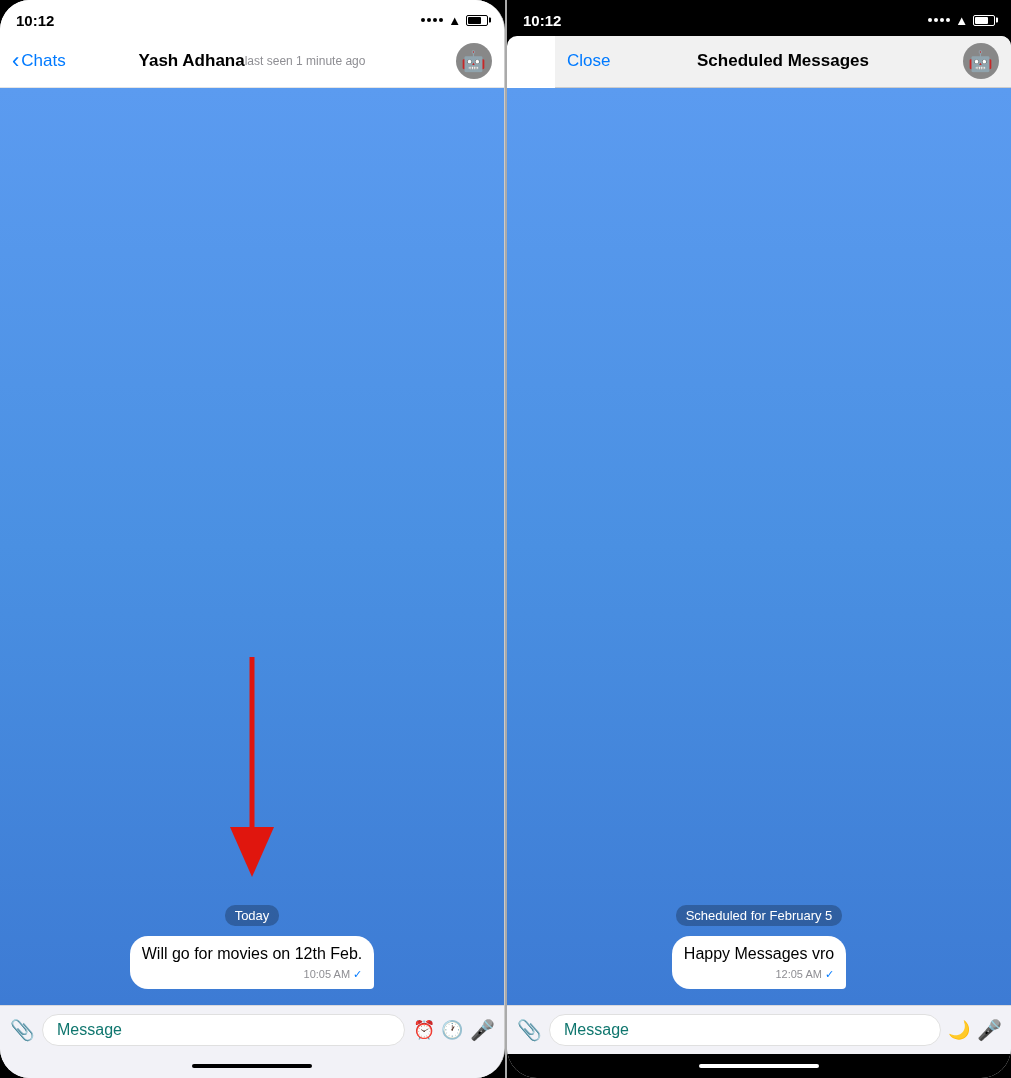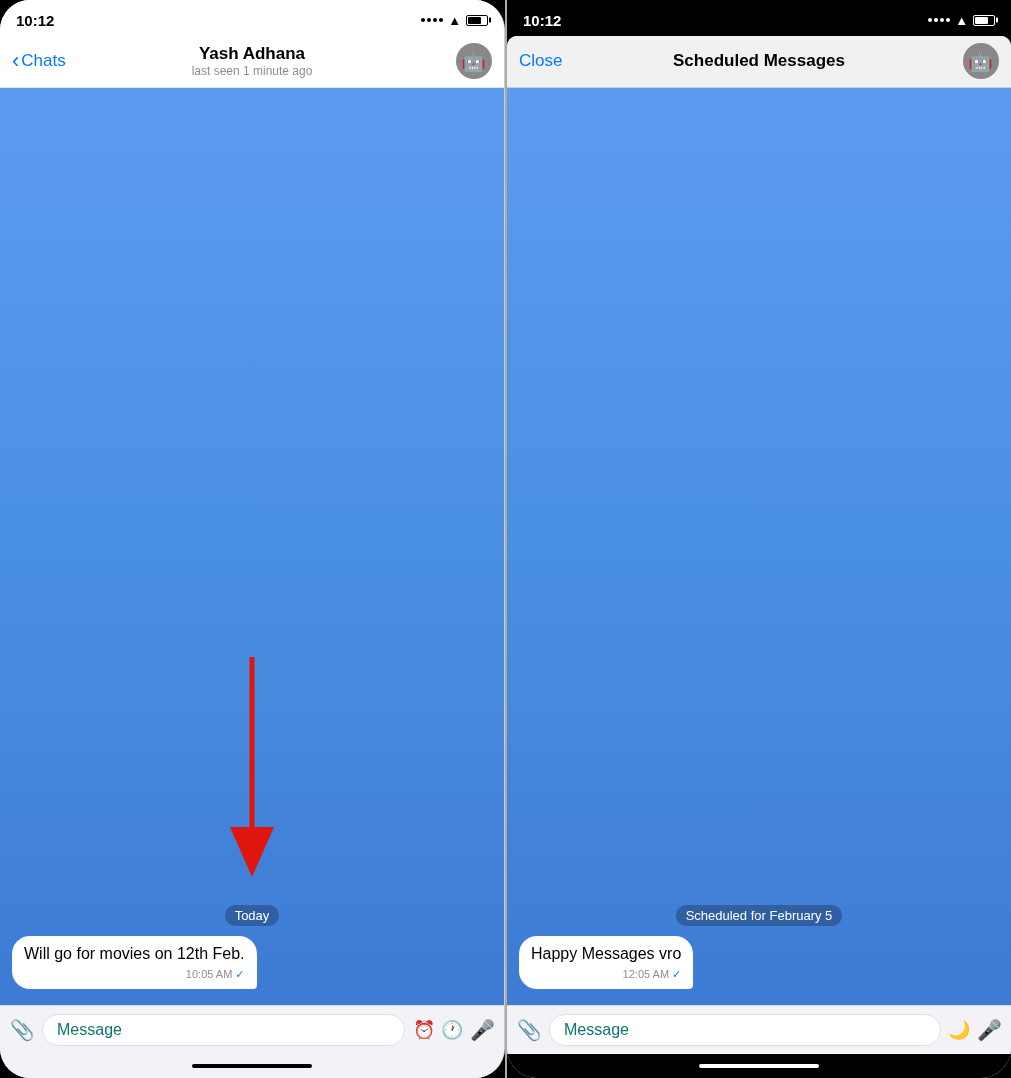--- a/index.html
+++ b/index.html
@@ -108,21 +108,21 @@
       font-size: 22px;
       line-height: 1;
     }
     .back-label {
       color: #007AFF;
       font-size: 17px;
     }
 
     .nav-center {
       display: flex;
-      flex-direction: column;
+      flex-direction: row;
       align-items: center;
       position: absolute;
       left: 50%;
       transform: translateX(-50%);
     }
     .nav-title {
       font-size: 17px;
       font-weight: 600;
       color: #000;
     }
@@ -164,21 +164,21 @@
       background: rgba(0,0,0,0.25);
       color: #fff;
       font-size: 13px;
       padding: 3px 10px;
       border-radius: 10px;
       margin-bottom: 4px;
     }
 
     .message-row {
       display: flex;
-      justify-content: flex-start;
+      justify-content: center;
     }
 
     .message-bubble {
       background: #fff;
       border-radius: 18px 18px 4px 18px;
       padding: 8px 12px;
       max-width: 78%;
       position: relative;
       font-size: 16px;
       color: #000;
@@ -252,20 +252,21 @@
       background: #000;
     }
     .home-bar {
       width: 120px; height: 4px; background: #000; border-radius: 2px;
     }
     .phone-right .home-bar { background: #fff; }
 
     
     .phone-right .nav-header {
       position: relative;
+      margin-left: 48px;
     }
     .scheduled-for-badge {
       align-self: center;
       background: rgba(0,0,0,0.25);
       color: #fff;
       font-size: 13px;
       padding: 3px 10px;
       border-radius: 10px;
       margin-bottom: 4px;
     }

